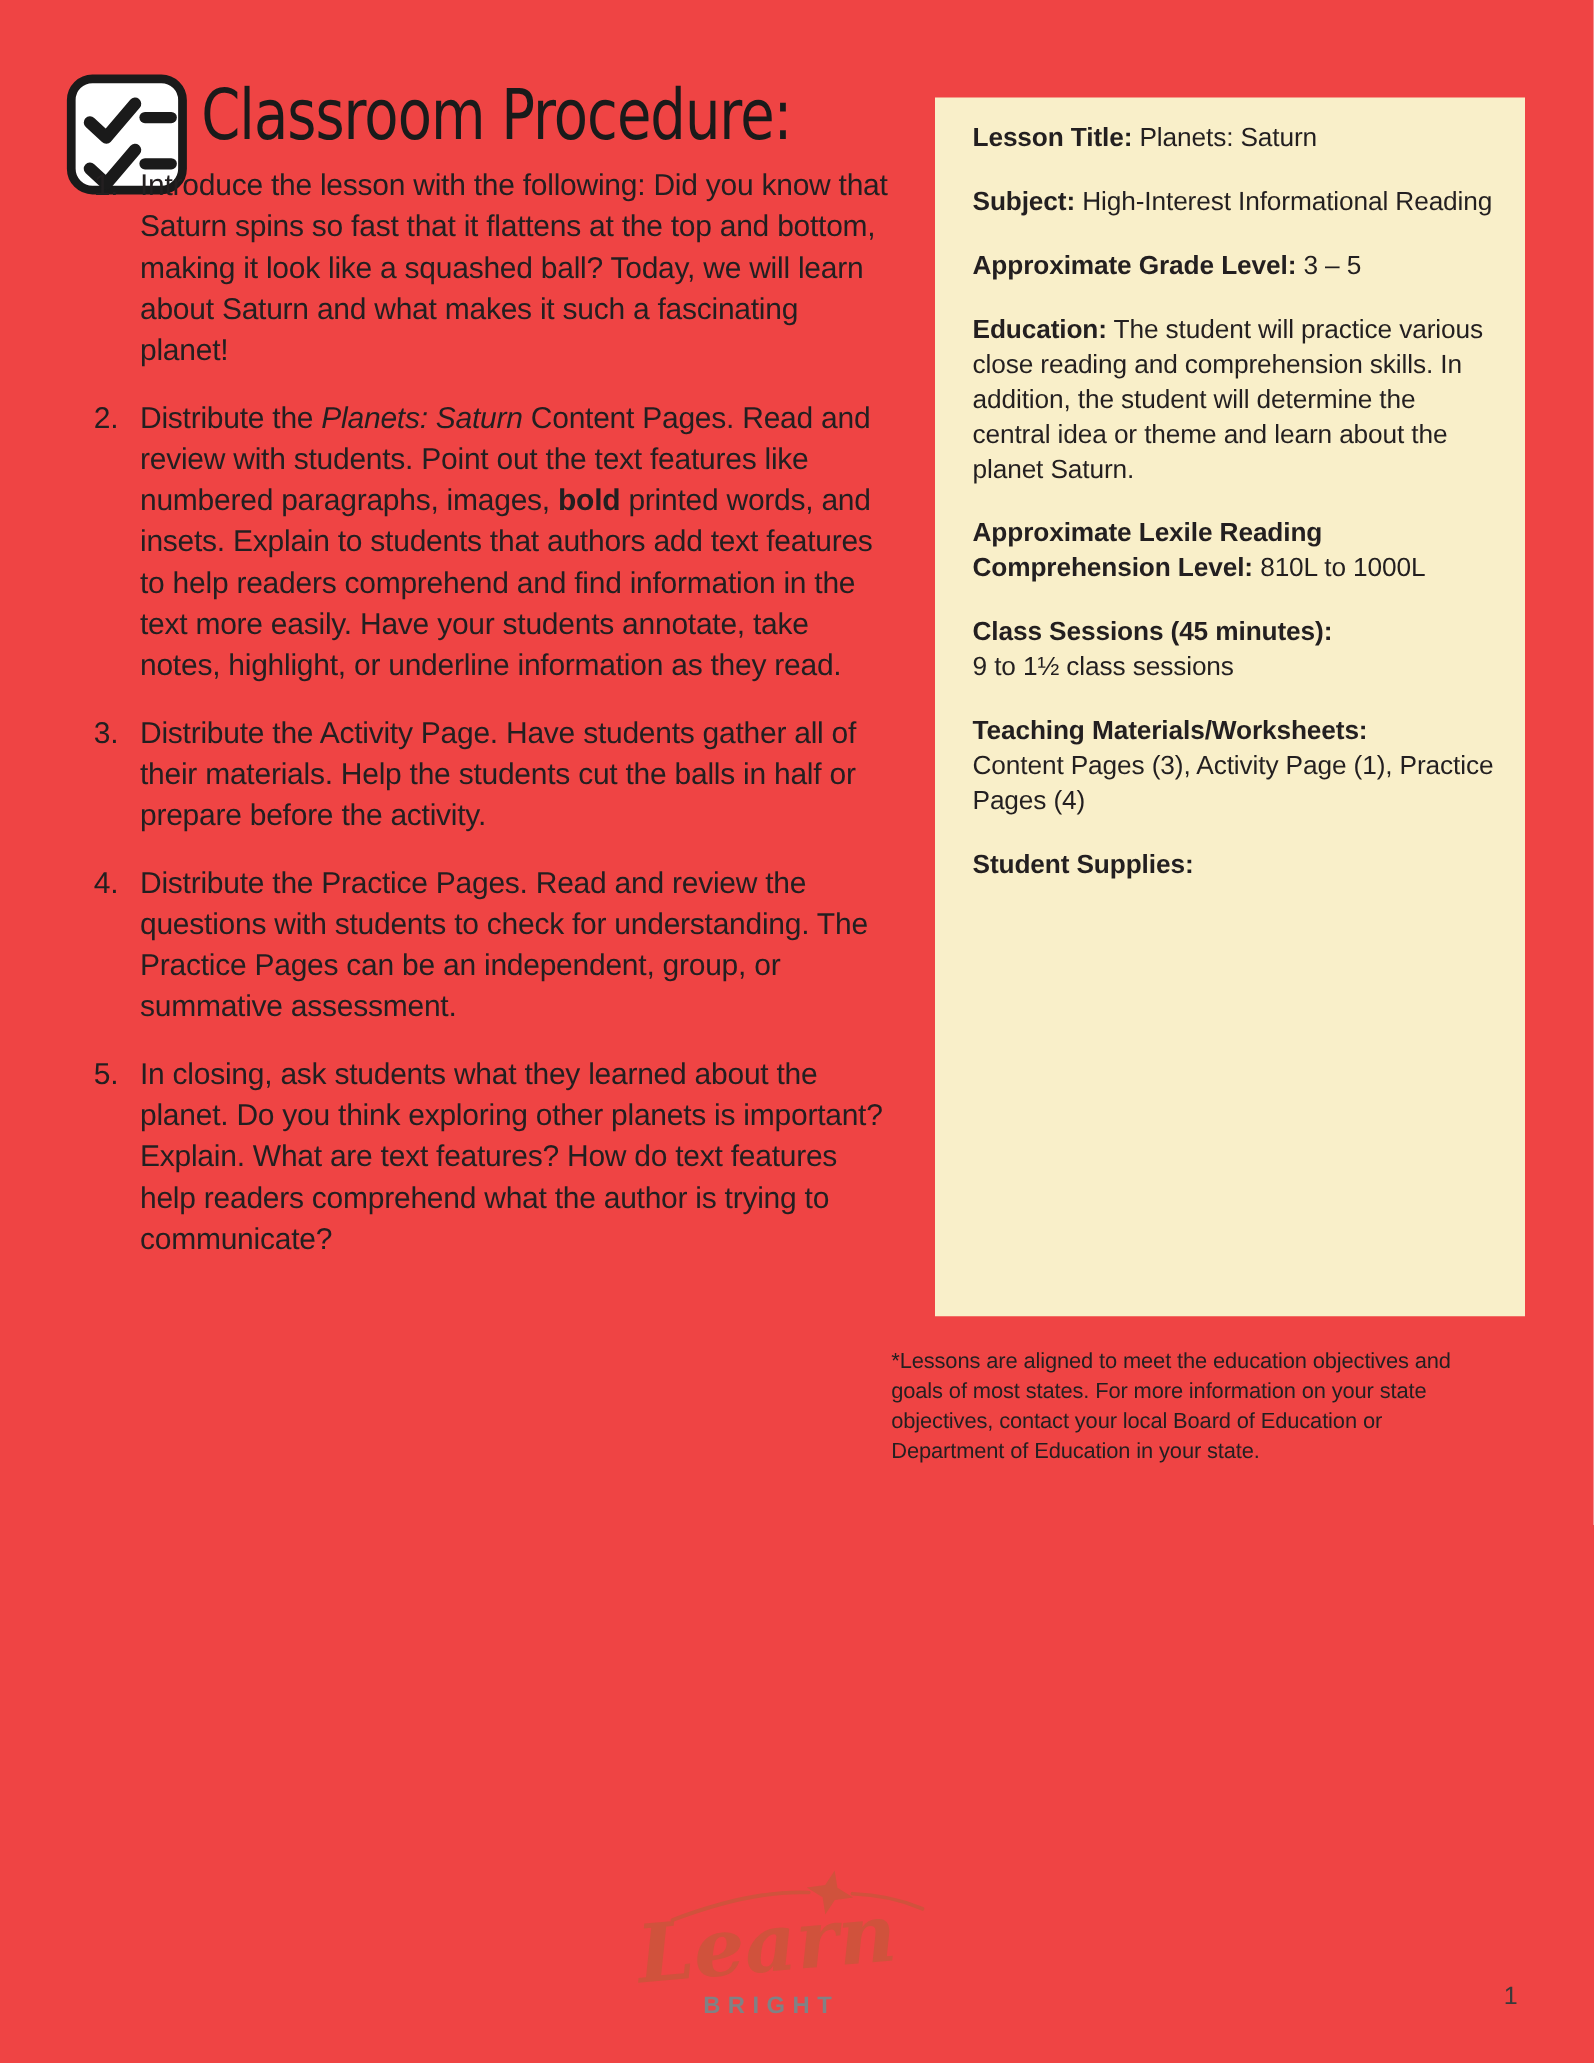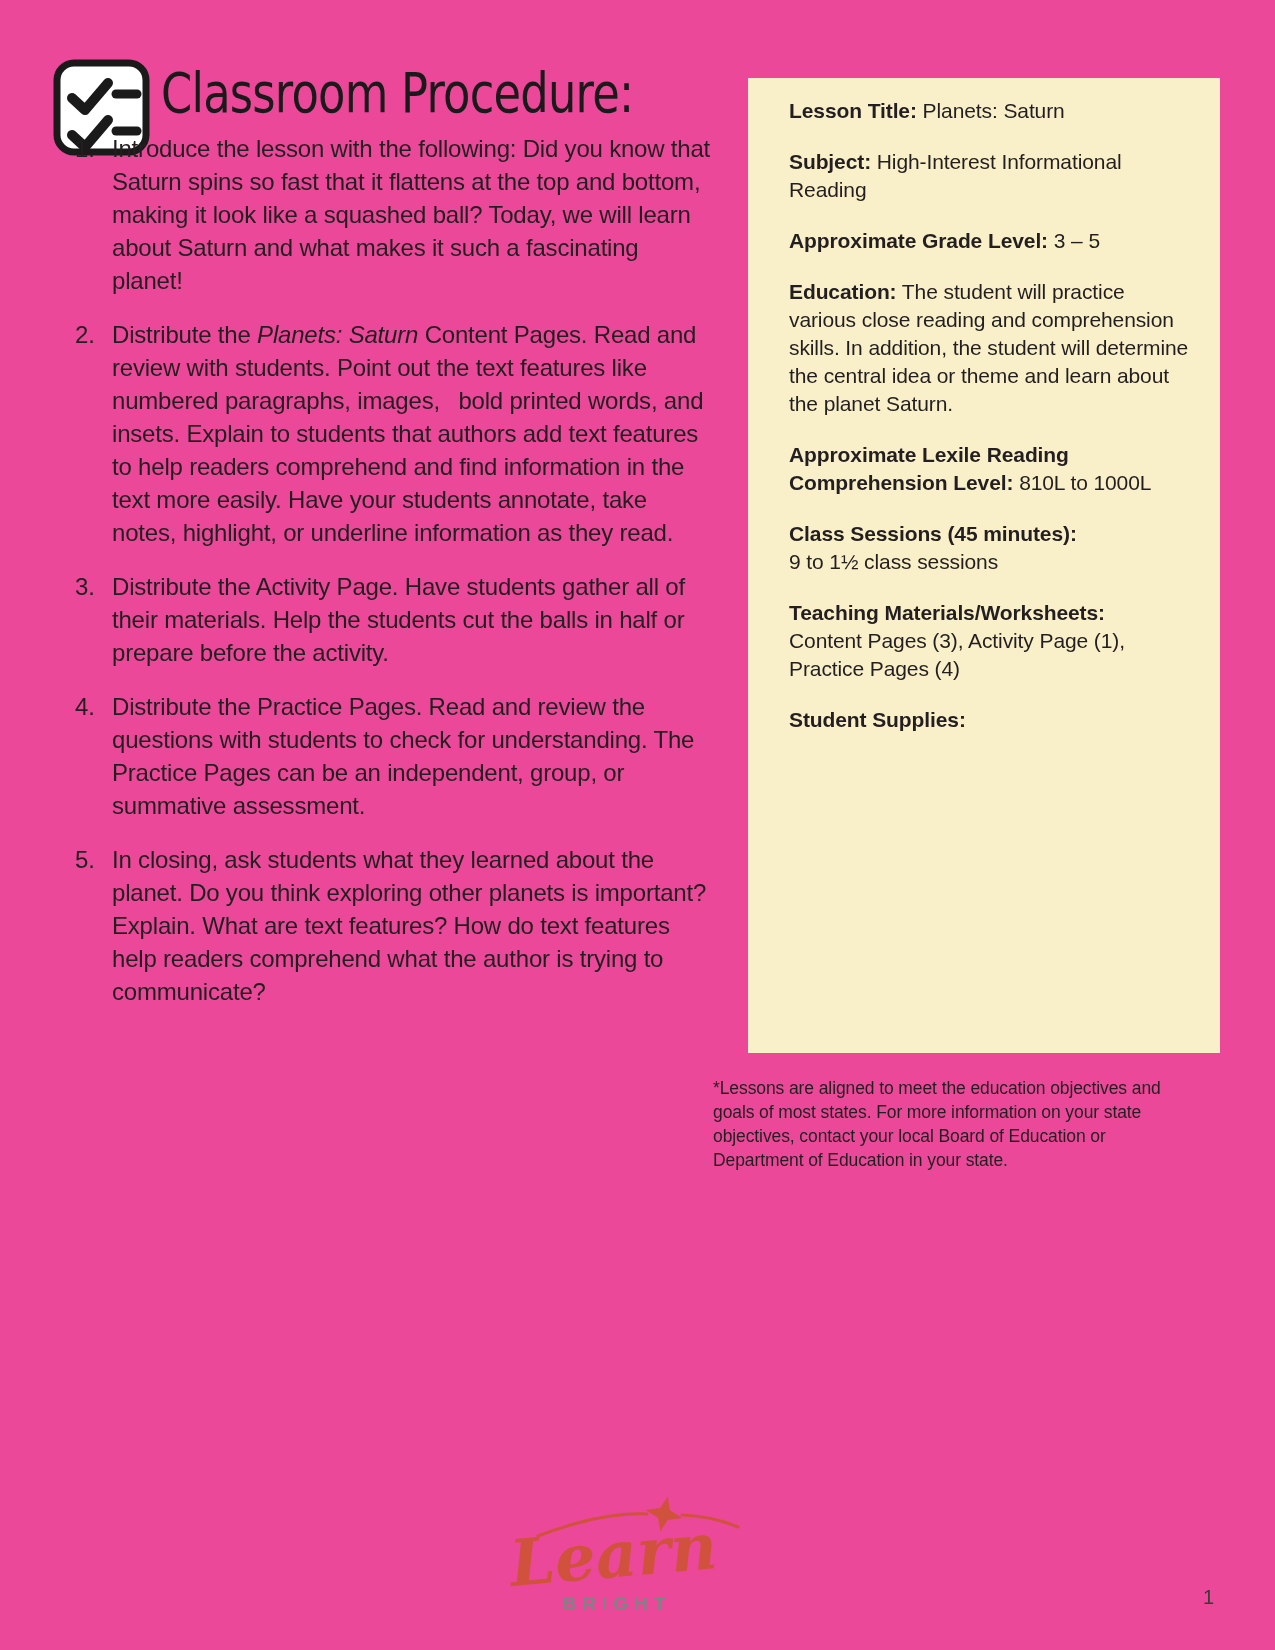--- a/index.html
+++ b/index.html
@@ -1,41 +1,41 @@
 <!DOCTYPE html>
 <html style="--sidebar-bg: #F9EFC9; --logo-red: #D0523C; --logo-gray: #808285; --text-color: #231F20;"><head>
 <meta charset="utf-8">
 <style>
   * { box-sizing: border-box; }
   html,body { margin:0; padding:0; background:#ffffff; }
   body { font-family:"Liberation Sans", sans-serif; color:var(--text-color,#231F20); }
-  .page { position:relative; width:1275px; height:1650px; background:#ec4899; overflow:hidden; }
+  .page { position:relative; width:1275px; height:1650px; background:#ef4444; overflow:hidden; }
 
   
   .header-icon { position:absolute; left:50px; top:56px; width:103px; height:103px; }
   .page-title {
     position:absolute; left:161px; top:60px; margin:0;
     font-family:"DejaVu Sans", sans-serif; font-weight:normal;
     font-size:56px; letter-spacing:-1px; white-space:nowrap;
     transform:scaleX(.8); transform-origin:left center; color:#1a1a1a;
   }
 
   
   .procedure-list { list-style:none; margin:0; padding:0; position:absolute; left:75px; top:132px; width:636px; }
   .procedure-step { position:relative; padding-left:37px; margin:0 0 21px 0; font-size:24px; line-height:33px; letter-spacing:-0.2px; }
   .procedure-step .num { position:absolute; left:0; top:0; }
   .procedure-step em { font-style:italic; }
-  .procedure-step strong { font-weight:normal;margin-left:12px; }
+  .procedure-step strong { font-weight:bold; }
 
   
   .info-box {
     position:absolute; left:748px; top:78px; width:472px; height:975px;
     background:var(--sidebar-bg,#F9EFC9); padding:19px 24px 0 23px;
   }
-  .info-section { margin:0 0 23px 18px; font-size:21px; line-height:28px; letter-spacing:-0.1px; }
+  .info-section { margin:0 0 23px 7px; font-size:21px; line-height:28px; letter-spacing:-0.1px; }
   .info-section strong { font-weight:bold; }
 
   
   .footnote { position:absolute; left:713px; top:1076px; width:472px; margin:0; font-size:17.5px; line-height:24px; letter-spacing:-0.1px; }
 
   
   .logo { position:absolute; left:496px; top:1488px; width:256px; height:130px; }
   .page-number { position:absolute; left:1203px; top:1586px; font-size:20px; color:#3a3a3a; }
 </style>
 </head>

